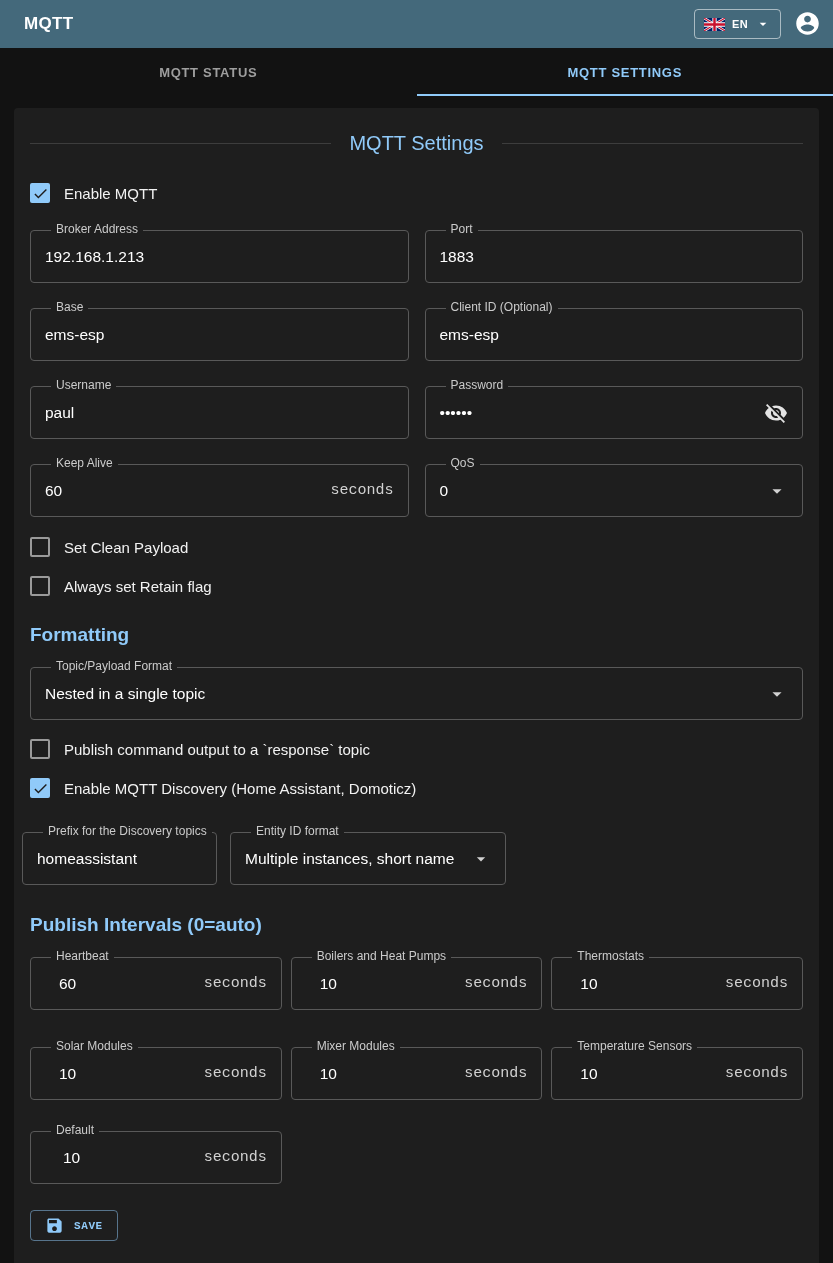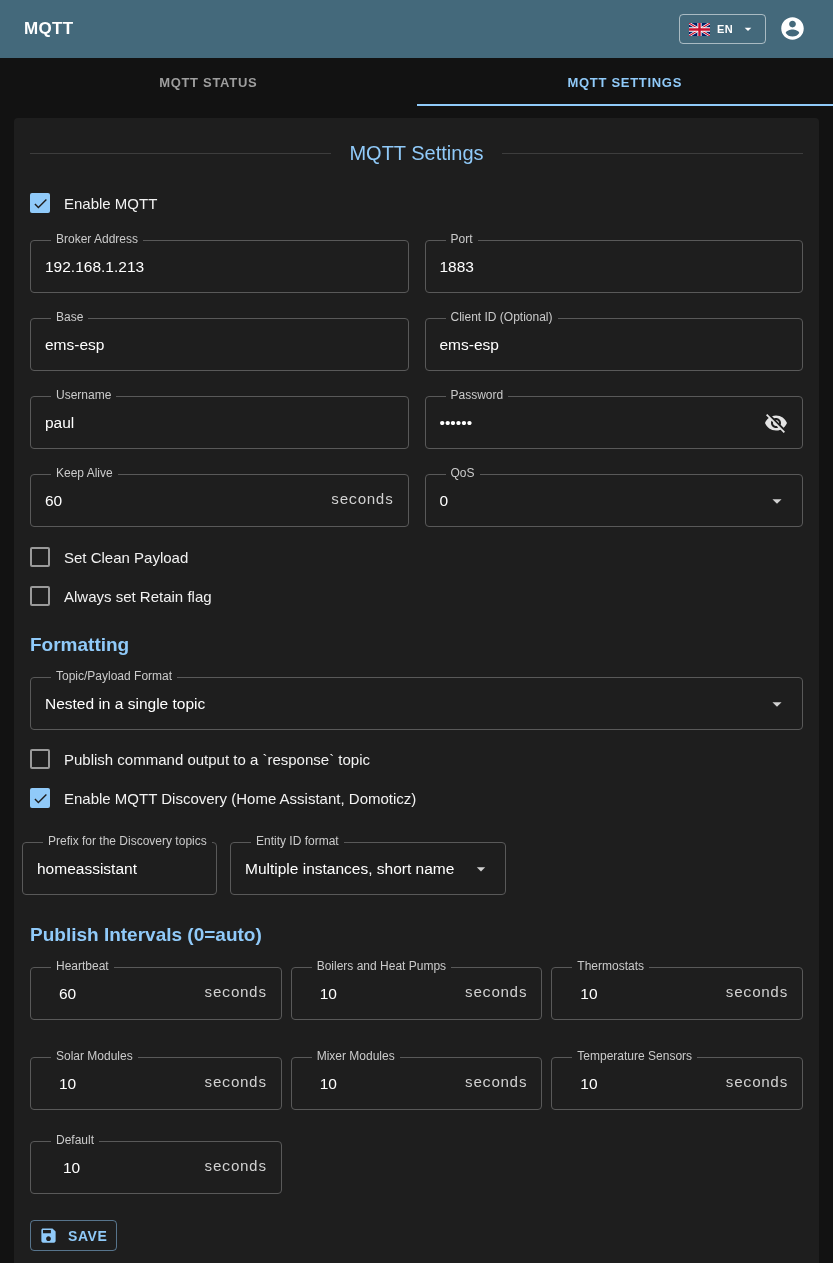--- a/index.html
+++ b/index.html
@@ -5,23 +5,23 @@
   * { box-sizing: border-box; }
   html,body { margin:0; padding:0; }
   body {
     width:833px; height:1263px; overflow:hidden;
     background:#121212;
     font-family:"Liberation Sans", sans-serif;
     -webkit-font-smoothing:antialiased;
   }
   
   .appbar {
-    height:58px; background:#44697b;
+    height:48px; background:#44697b;
     display:flex; align-items:center;
-    padding:0 27px 0 24px;
+    padding:0 12px 0 24px;
   }
   .appbar-title { flex:1; color:#fff; font-size:17px; font-weight:bold; letter-spacing:.3px; }
   .lang-btn {
     display:flex; align-items:center; gap:7px;
     border:1px solid rgba(255,255,255,.55); border-radius:4px;
     padding:6px 9px; margin-right:12px; cursor:pointer;margin-left:32px;
   }
   .flag { width:21px; height:13px; display:block; }
   .lang-label { color:#fff; font-size:11px; font-weight:bold; letter-spacing:.4px; }
   .icon-white { fill:#fff; }
@@ -82,24 +82,24 @@
   .mb-27 { margin-bottom:27px; }
   .mb-20 { margin-bottom:20px; }
   .mb-19 { margin-bottom:19px; }
   .mt-28 { margin-top:28px; }
   .mt-21 { margin-top:21px; }
 
   
   .save-btn {
     margin-top:26px;
     display:inline-flex; align-items:center; gap:10px;
-    height:31px; padding:0 8px;
+    height:31px; padding:0 14px;
     background:transparent; border:1px solid rgba(144,202,249,.5); border-radius:4px;
-    color:#90caf9; font-family:Liberation Sans, sans-serif;
-    font-size:14px; font-weight:bold; letter-spacing:.6px; cursor:pointer;
+    color:#90caf9; font-family:Liberation Mono, monospace;
+    font-size:11px; font-weight:bold; letter-spacing:.6px; cursor:pointer;
   }
   .save-btn svg { fill:#90caf9; }
 </style>
 </head>
 <body>
 
 <header class="appbar">
   <div class="appbar-title">MQTT</div>
 
   <div class="lang-btn">

